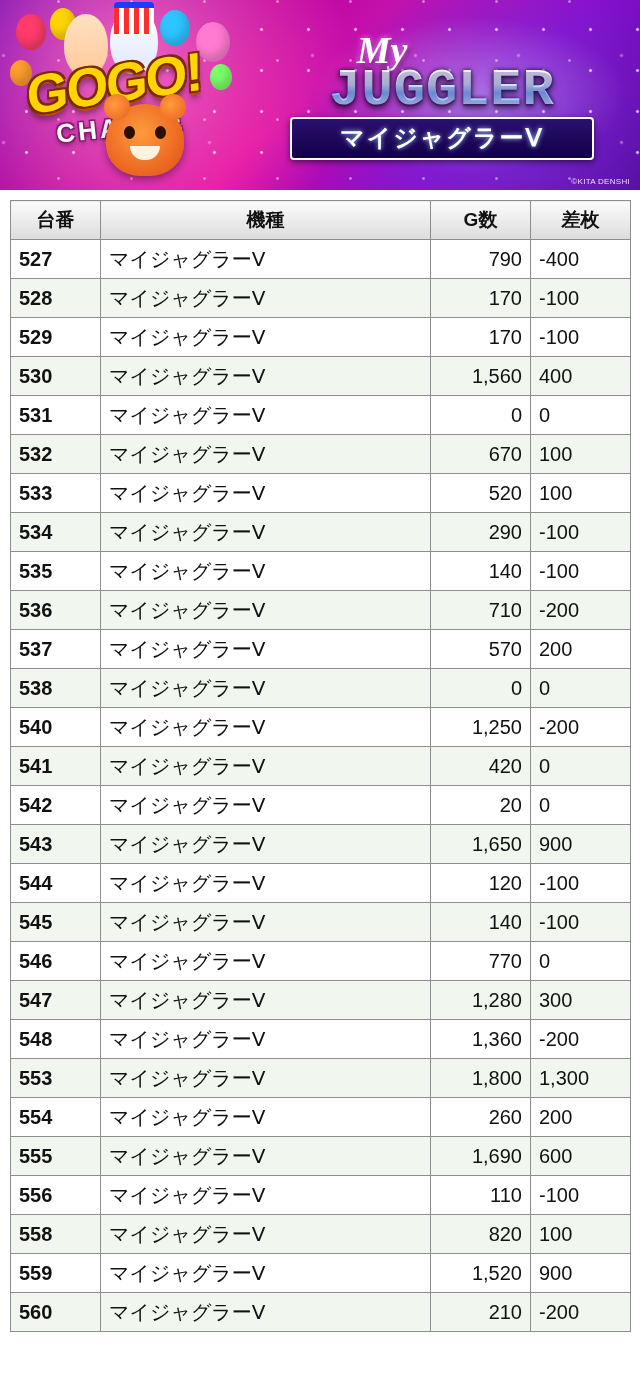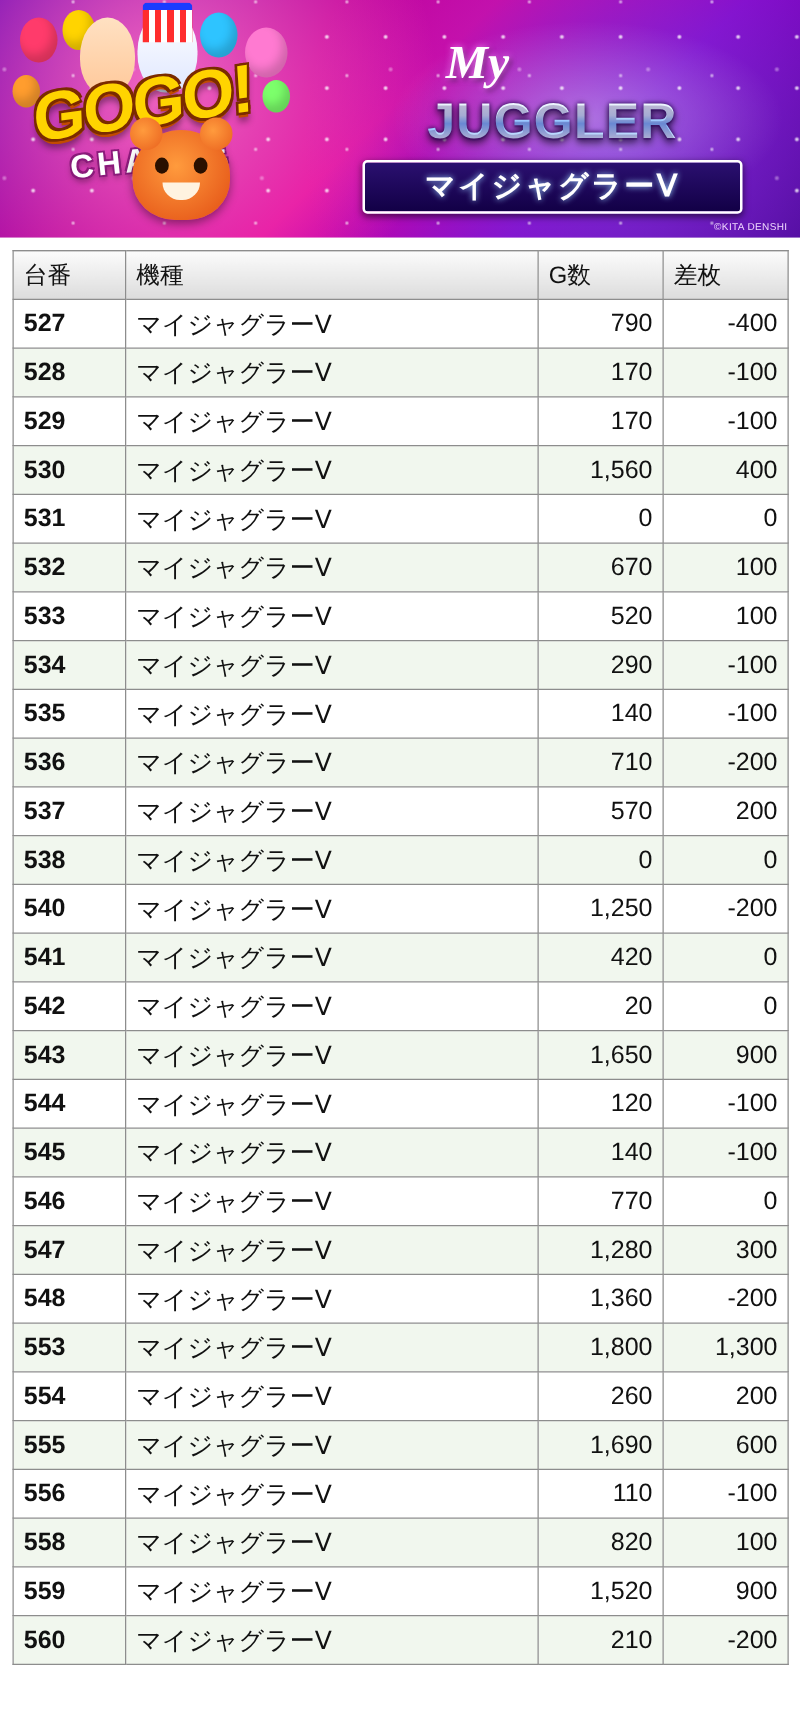--- a/index.html
+++ b/index.html
@@ -122,32 +122,32 @@
     font-family: "Liberation Serif", serif;
     font-style: italic;
     font-weight: bold;
     font-size: 38px;
     color: #ffffff;
     text-shadow: 0 0 6px rgba(255,140,255,.9), 2px 3px 4px rgba(60,0,70,.8);
     margin: 0 0 -6px 0;
     transform: translateX(-60px);
   }
   .logo-juggler {
-    font-family: Liberation Sans, sans-serif;
-    font-weight: bold;
-    font-size: 40px;
+    font-family: Liberation Mono, monospace;
+    font-weight: bold;
+    font-size: 52px;
     letter-spacing: 1px;
     line-height: .95;
     background: linear-gradient(#ffffff 0%, #cfe6ff 38%, #7fb6ff 55%, #ffffff 100%);
     -webkit-background-clip: text;
     background-clip: text;
     color: transparent;
     text-shadow: 0 2px 0 rgba(40,0,80,.25);
     filter: drop-shadow(0 0 2px #2b0a5a) drop-shadow(0 3px 3px rgba(0,0,0,.55));
-    margin: 12px;
+    margin: 0;
   }
   .logo-kana-band {
     margin: 2px auto 0;
     width: 300px;
     padding: 3px 0 4px;
     background: linear-gradient(#2b1070, #120046);
     border: 2px solid #ffffff;
     border-radius: 4px;
     box-shadow: 0 2px 6px rgba(0,0,0,.55);
   }
@@ -181,35 +181,35 @@
   table.data th, table.data td {
     border: 1px solid #8d8d8d;
     height: 38px;
     font-size: 20px;
     padding: 0 8px;
     white-space: nowrap;
     overflow: hidden;
   }
   table.data thead th {
     background: linear-gradient(#fbfbfb, #dcdcdc);
-    font-weight: normal;
+    font-weight: bold;
     color: #111;
-    text-align: left;
+    text-align: center;
     height: 38px;
     font-size: 19px;
   }
   col.c-no   { width: 90px; }
   col.c-name { width: 330px; }
   col.c-g    { width: 100px; }
   col.c-diff { width: 100px; }
 
   td.no   { text-align: left; font-weight: bold; color: #111; }
   td.name { text-align: left; color: #111; }
   td.g    { text-align: right; color: #111; }
-  td.diff { text-align: right; color: #111; }
+  td.diff { text-align: left; color: #111; }
 
   tbody tr:nth-child(odd)  td { background: #ffffff; }
   tbody tr:nth-child(even) td { background: #f1f7ee; }
 </style>
 </head>
 <body>
 
 <div class="banner">
   <div class="sparkles"></div>
   <div class="glow"></div>

